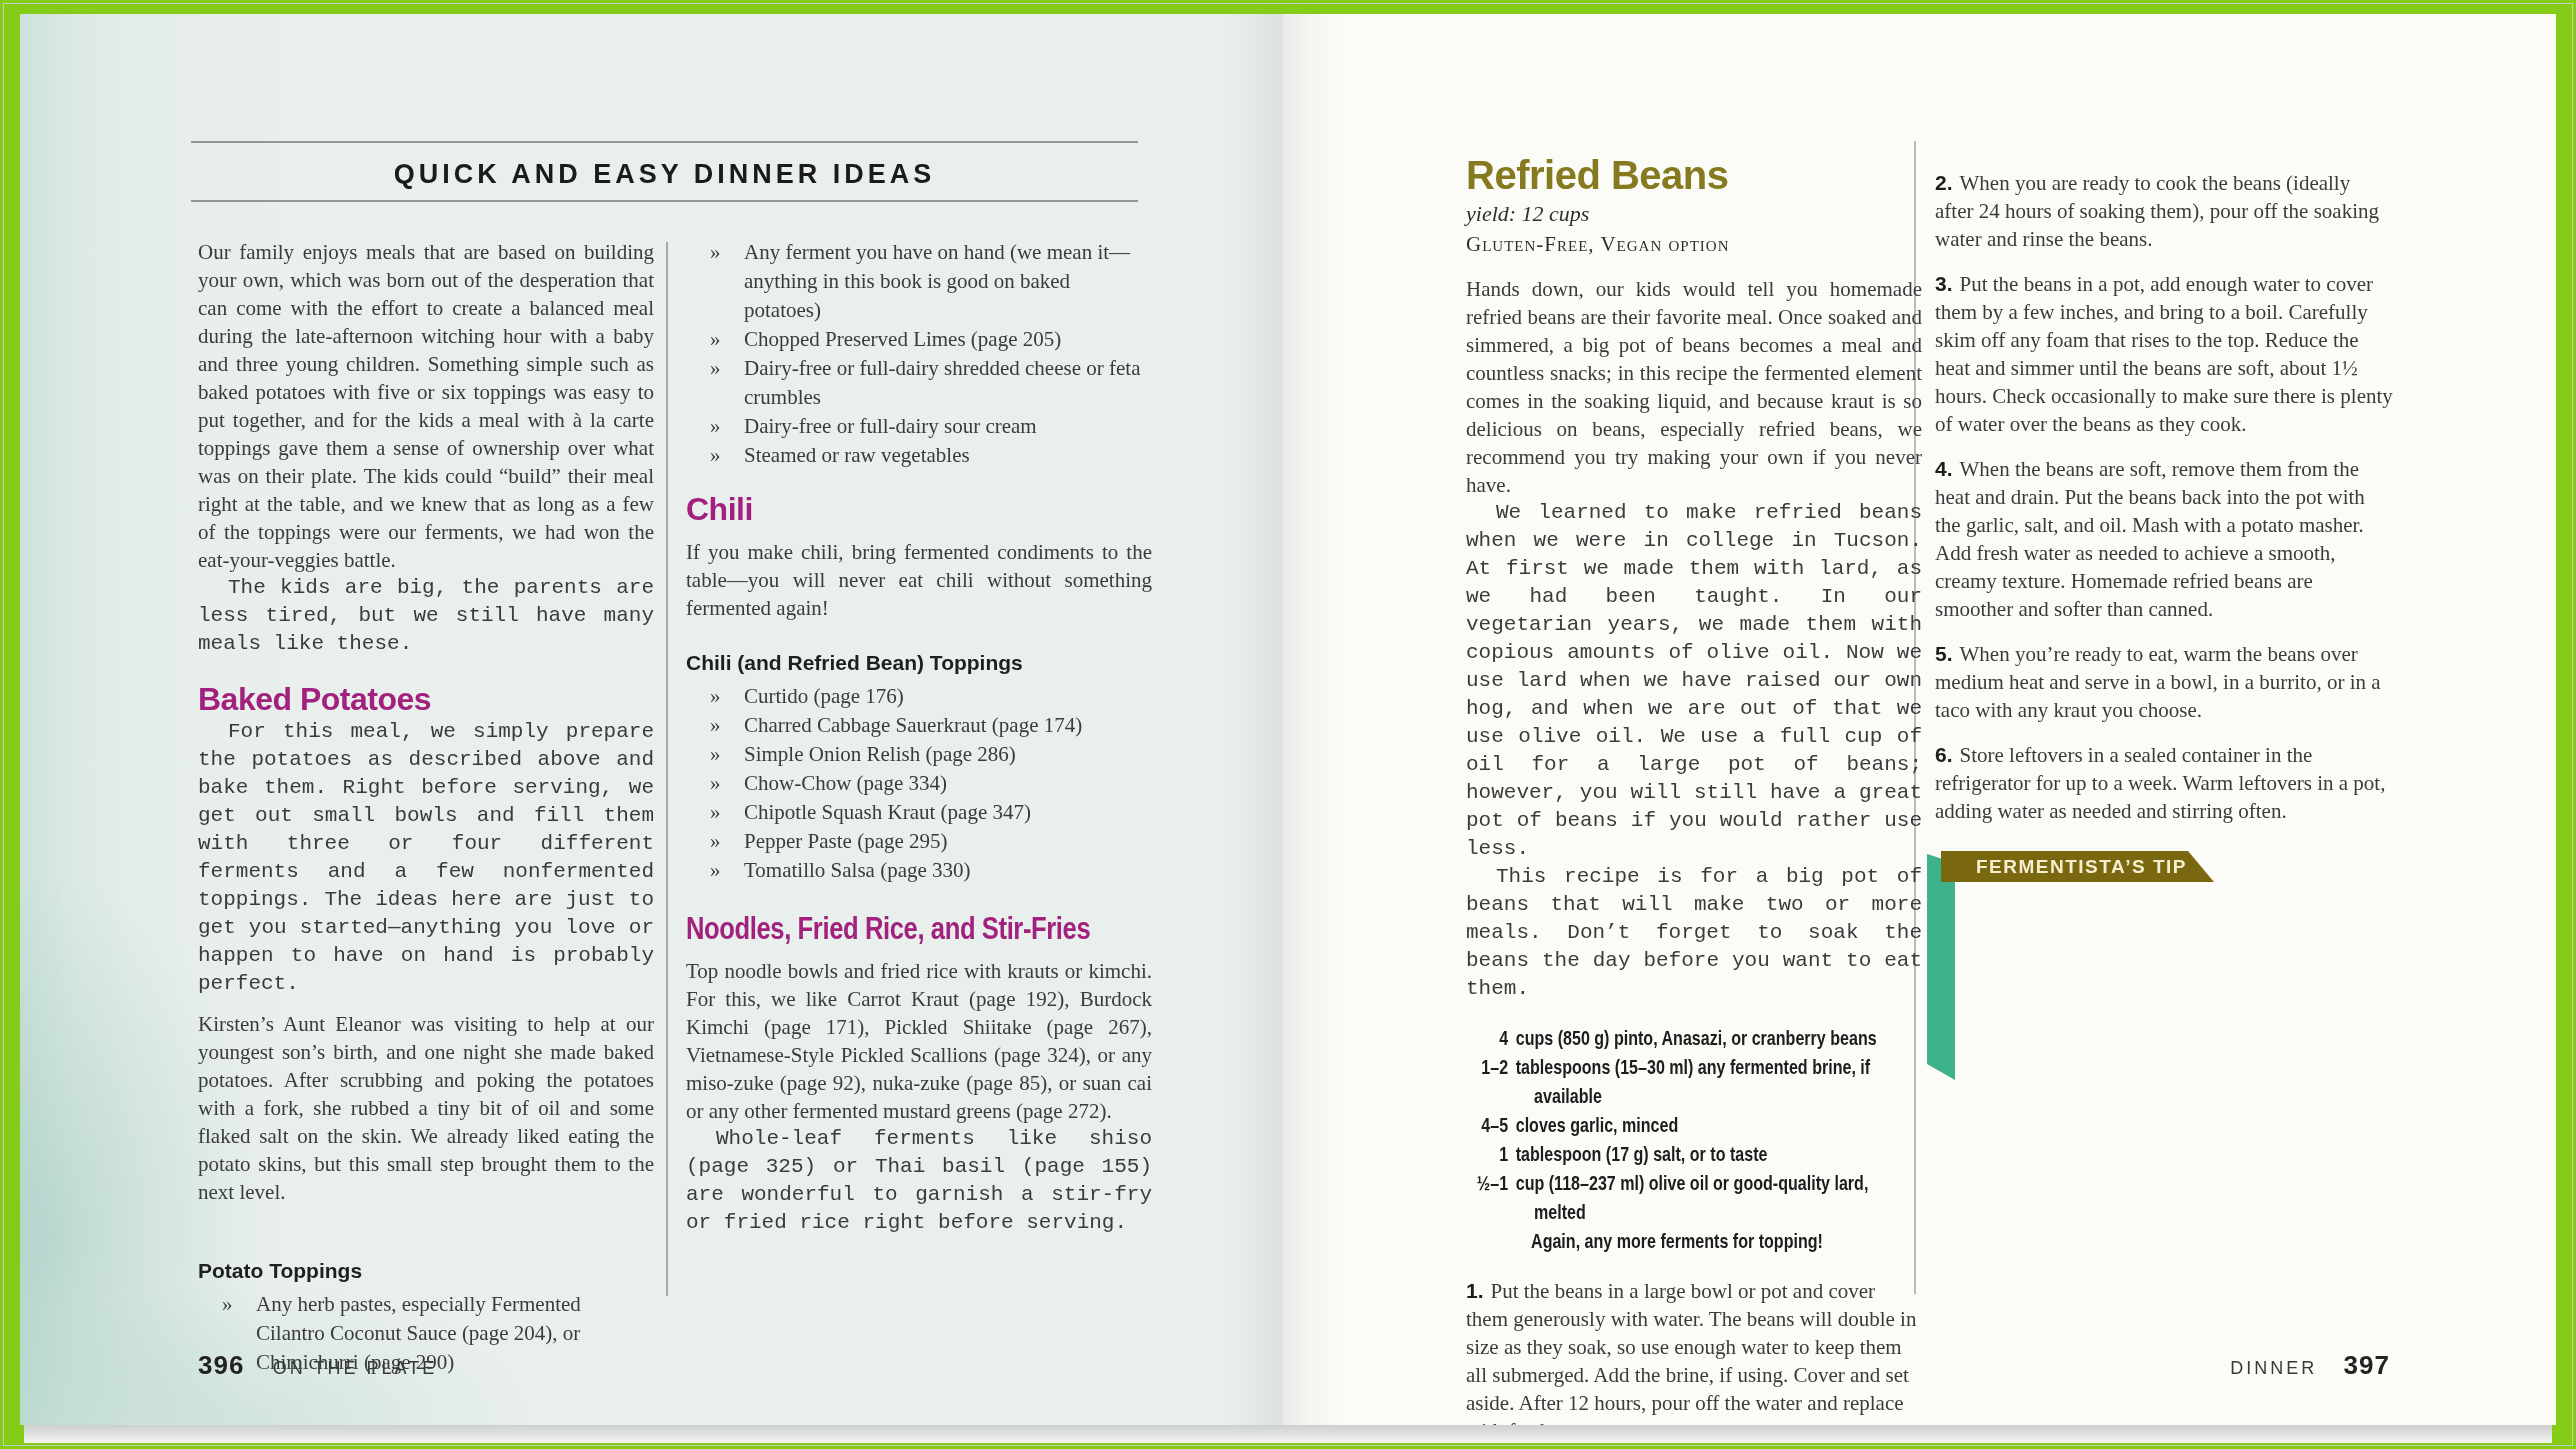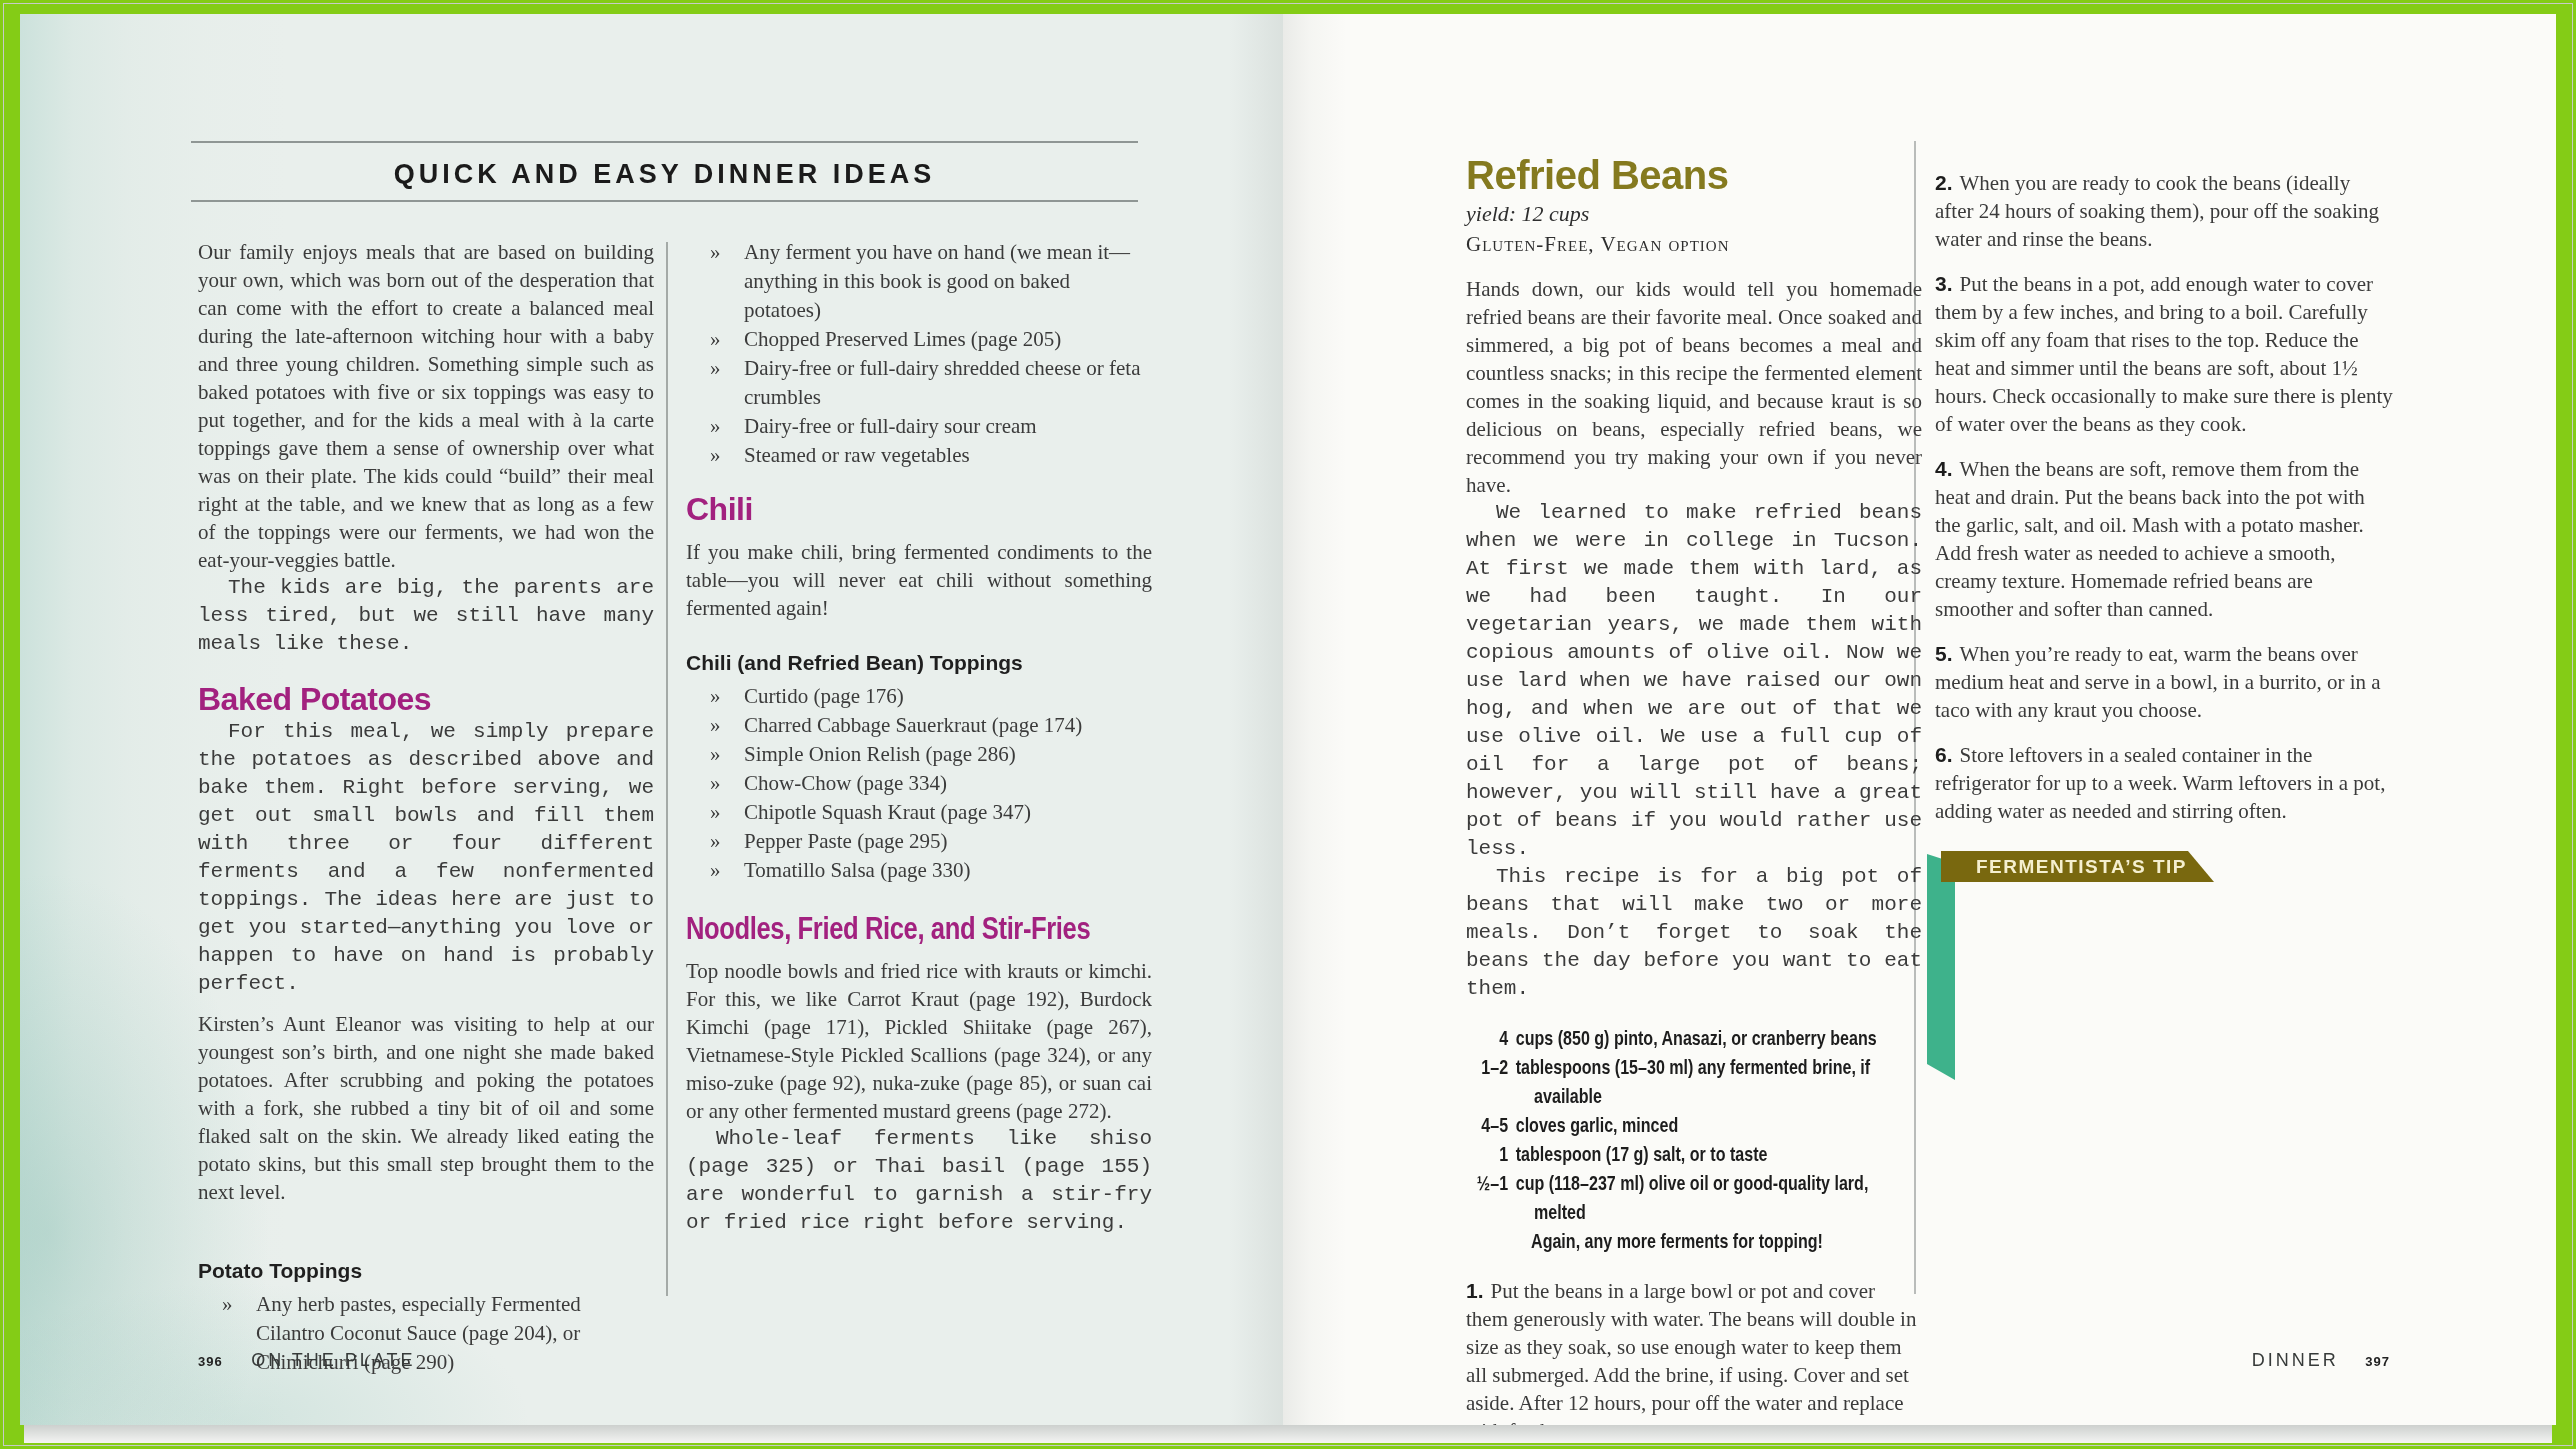--- a/index.html
+++ b/index.html
@@ -34,21 +34,21 @@
   .li .txt{flex:1;text-align:left;}
 
   
   .lp-rule{position:absolute;left:171px;width:947px;height:2px;background:#8f9694;}
   .lp-title{position:absolute;left:171px;top:139px;width:947px;text-align:center;
             font:bold 27px/42px "Liberation Sans",sans-serif;letter-spacing:4px;color:#1b1b1b;}
   .lp-col1{position:absolute;left:178px;top:224px;width:456px;}
   .lp-col2{position:absolute;left:666px;top:224px;width:466px;}
   .lp-div{position:absolute;left:646px;top:228px;width:2px;height:1054px;background:#a4aaa7;}
   .footer{position:absolute;font-family:"Liberation Sans",sans-serif;color:#363a39;}
-  .footer .pn{font-weight:bold;font-size:13px;letter-spacing:1px;color:#222;}
+  .footer .pn{font-weight:bold;font-size:26px;letter-spacing:1px;color:#222;}
   .footer .sec{font-size:18px;letter-spacing:3px;}
 
   
   .rp-colA{position:absolute;left:159px;top:139px;width:456px;margin-left:24px;}
   .rp-colB{position:absolute;left:652px;top:155px;width:458px;}
   .rp-div{position:absolute;left:631px;top:127px;width:2px;height:1153px;background:#b9bcba;}
   .recipe-title{font:bold 40px/44px "Liberation Sans",sans-serif;color:#857a1f;letter-spacing:-0.5px;margin:0;}
   .yield{font:italic 22px/30px "Liberation Serif",serif;color:#2e2e2e;margin:2px 0 0 0;}
   .diet{font:21px/30px "Liberation Serif",serif;font-variant:small-caps;letter-spacing:1px;color:#2e2e2e;margin:0;}
   .step{font:21px/28px "Liberation Serif",serif;text-align:left;margin:0;}

